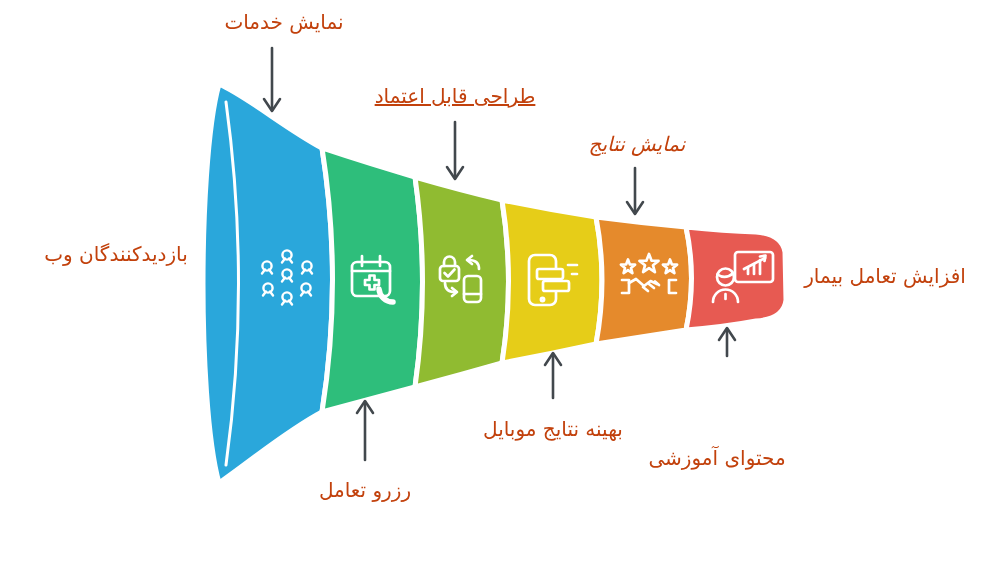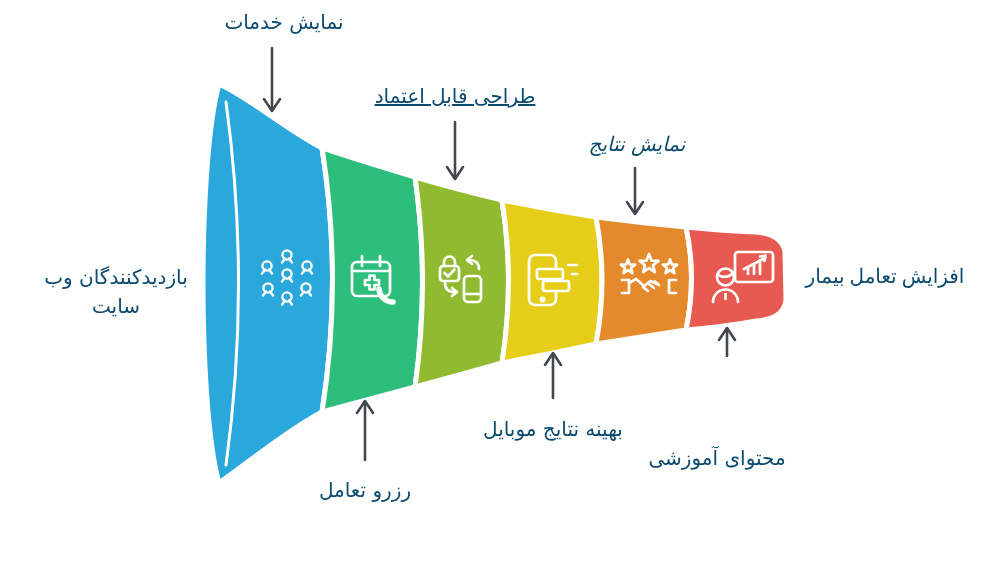--- a/index.html
+++ b/index.html
@@ -4,24 +4,24 @@
 <style>
   html,body { margin:0; padding:0; }
   body {
     width:1000px; height:565px; position:relative; overflow:hidden;
     background:#ffffff;
     font-family:"DejaVu Sans", sans-serif;
   }
   svg { position:absolute; left:0; top:0; }
   .label {
     position:absolute; transform:translateX(-50%);
-    font-size:20px; color:#0c4a6e; white-space:nowrap;
+    font-size:20px; color:#c2410c; white-space:nowrap;
     direction:rtl; text-align:center; line-height:1.45;
   }
-  .label.multiline { white-space:normal; width:180px;margin-top:23px; }
+  .label.multiline { white-space:normal; width:180px; }
   .seg { stroke:#ffffff; stroke-width:5; stroke-linejoin:round; }
   .icon { stroke:#ffffff; stroke-width:2.7; fill:none; stroke-linecap:round; stroke-linejoin:round; }
   .arrow { stroke:#42484d; stroke-width:2.6; fill:none; stroke-linecap:round; stroke-linejoin:round; }
   .rim { stroke:#ffffff; stroke-width:3; fill:none; stroke-linecap:round; }
 </style>
 </head>
 <body>
 
 <div>
 
@@ -144,18 +144,17 @@
   <div class="label" style="left:637px; top:130px;font-style:italic;">نمایش نتایج</div>
 
   <div class="label" style="left:365px; top:476px;">رزرو تعامل</div>
 
   <div class="label" style="left:553px; top:415px;">بهینه نتایج موبایل</div>
 
   <div class="label" style="left:717px; top:444px;">محتوای آموزشی</div>
 
   <div class="label multiline" style="left:116px; top:240px;">
     <div>بازدیدکنندگان وب</div>
-    <div>سایت</div>
   </div>
 
-  <div class="label" style="left:885px; top:262px;font-family:Liberation Serif, serif;">افزایش تعامل بیمار</div>
+  <div class="label" style="left:885px; top:262px;">افزایش تعامل بیمار</div>
 
 </div>
 
 </body></html>

